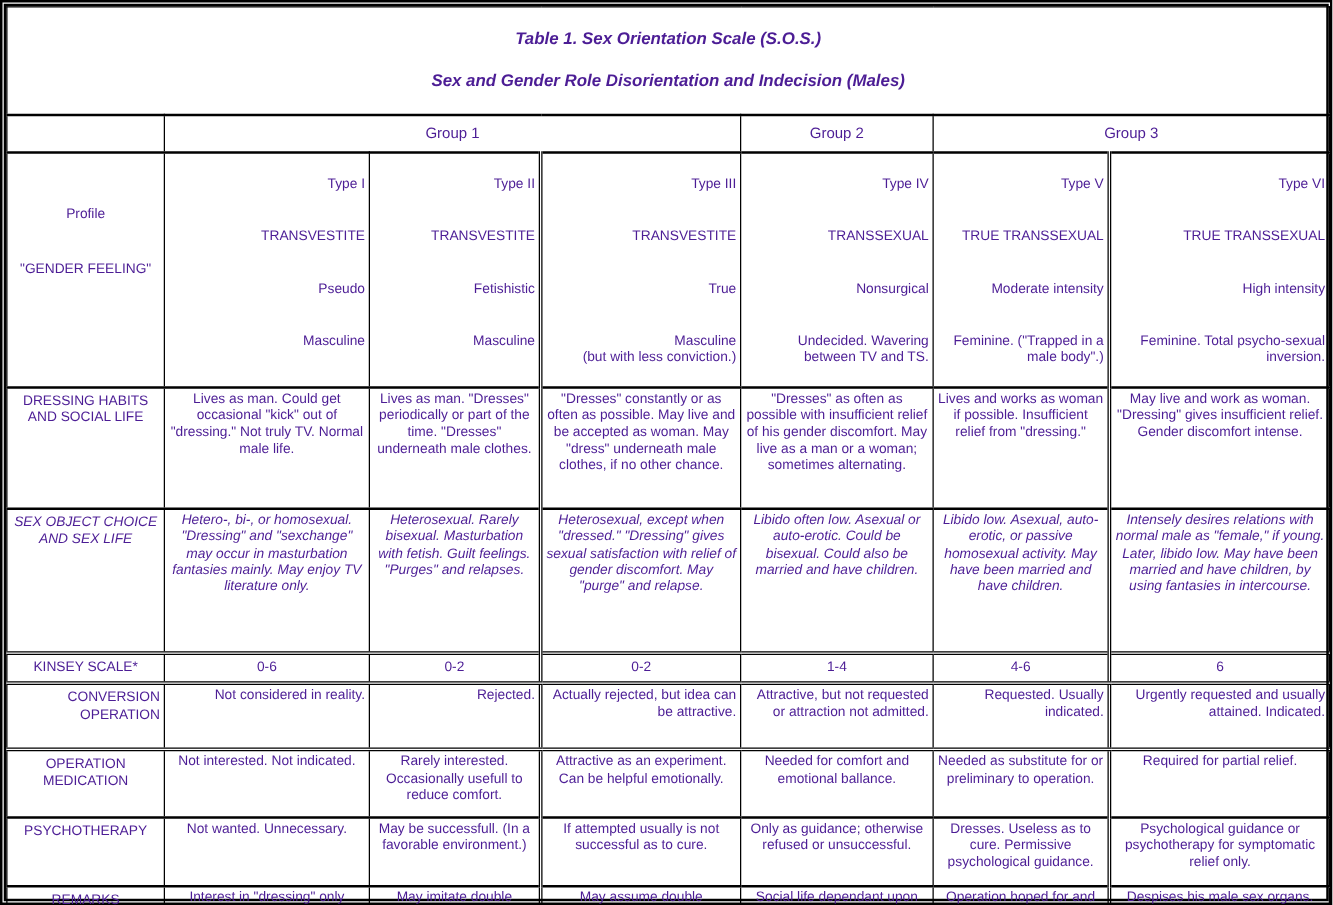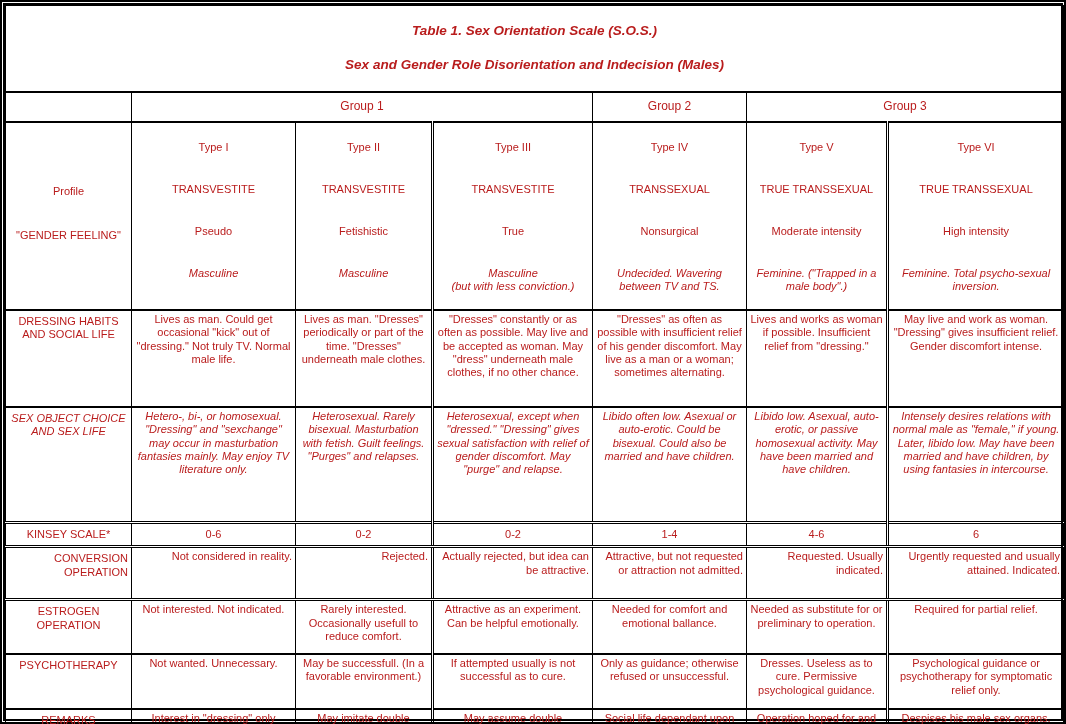--- a/index.html
+++ b/index.html
@@ -1,18 +1,18 @@
 <!DOCTYPE html>
 <html><head>
 <meta charset="utf-8">
 <style>
   html,body { margin:0; padding:0; background:#e8e8e8; }
   .page {
     width:1066px; height:724px; box-sizing:border-box;
-    background:#fff; color:#b91c1c;
+    background:#fff; color:#4c1d95;
     border:5px double #000;
     font-family:"Liberation Sans", sans-serif;
   }
   table.sos {
     width:100%; height:100%;
     border-collapse:collapse; table-layout:fixed;
   }
   td {
     border:1px solid #000;
     vertical-align:top; text-align:center;
@@ -37,24 +37,24 @@
   .r-profile{ height:120px; }
   .r-dressing{ height:97px;padding-left:28px; }
   .r-sex    { height:116px;font-style:italic; }
   .r-kinsey { height:24px; }
   .r-conv   { height:53px; }
   .r-estro  { height:54px; }
   .r-psych  { height:55px; }
   .r-remarks{ height:78px; }
 
   .rowlabel { padding-top:4px; }
-  .profile-cell { padding-top:5px; }
+  .profile-cell { padding-top:5px;text-align:right; }
   .profile-cell div { margin-bottom:15px; }
-  .profile-cell div:last-child { margin-bottom:0;font-style:italic; }
-  .profile-label { padding-top:49px; }
+  .profile-cell div:last-child { margin-bottom:0; }
+  .profile-label { padding-top:29px; }
   .profile-label div { margin-bottom:17px; }
 </style>
 </head>
 <body>
 
 <div class="page">
   <table class="sos">
     <colgroup>
       <col style="width:126px">
         <col style="width:164px">
@@ -158,21 +158,21 @@
       <td class="rowlabel">CONVERSION OPERATION</td>
       <td>Not considered in reality.</td>
       <td>Rejected.</td>
       <td class="b3">Actually rejected, but idea can be attractive.</td>
       <td>Attractive, but not requested or attraction not admitted.</td>
       <td>Requested. Usually indicated.</td>
       <td class="b6">Urgently requested and usually attained. Indicated.</td>
     </tr>
 
     <tr class="r-estro">
-      <td class="rowlabel">ESTROGEN OPERATION</td>
+      <td class="rowlabel">OPERATION MEDICATION</td>
       <td>Not interested. Not indicated.</td>
       <td>Rarely interested. Occasionally usefull to reduce comfort.</td>
       <td class="b3">Attractive as an experiment. Can be helpful emotionally.</td>
       <td>Needed for comfort and emotional ballance.</td>
       <td>Needed as substitute for or preliminary to operation.</td>
       <td class="b6">Required for partial relief.</td>
     </tr>
 
     <tr class="r-psych">
       <td class="rowlabel">PSYCHOTHERAPY</td>

